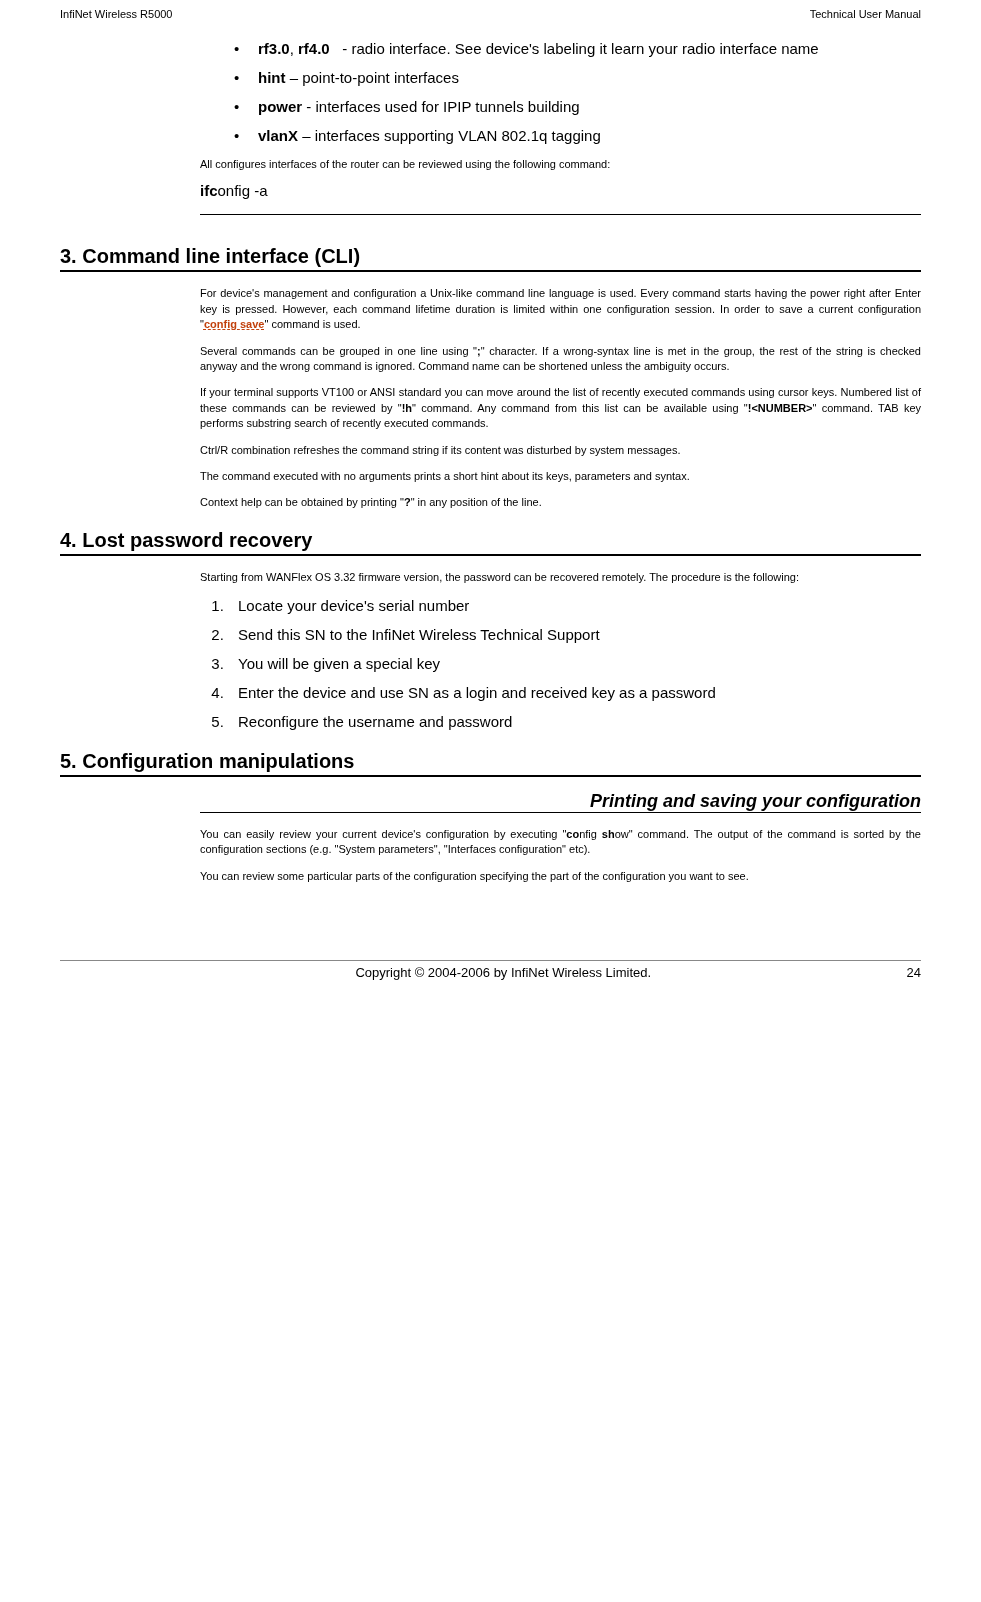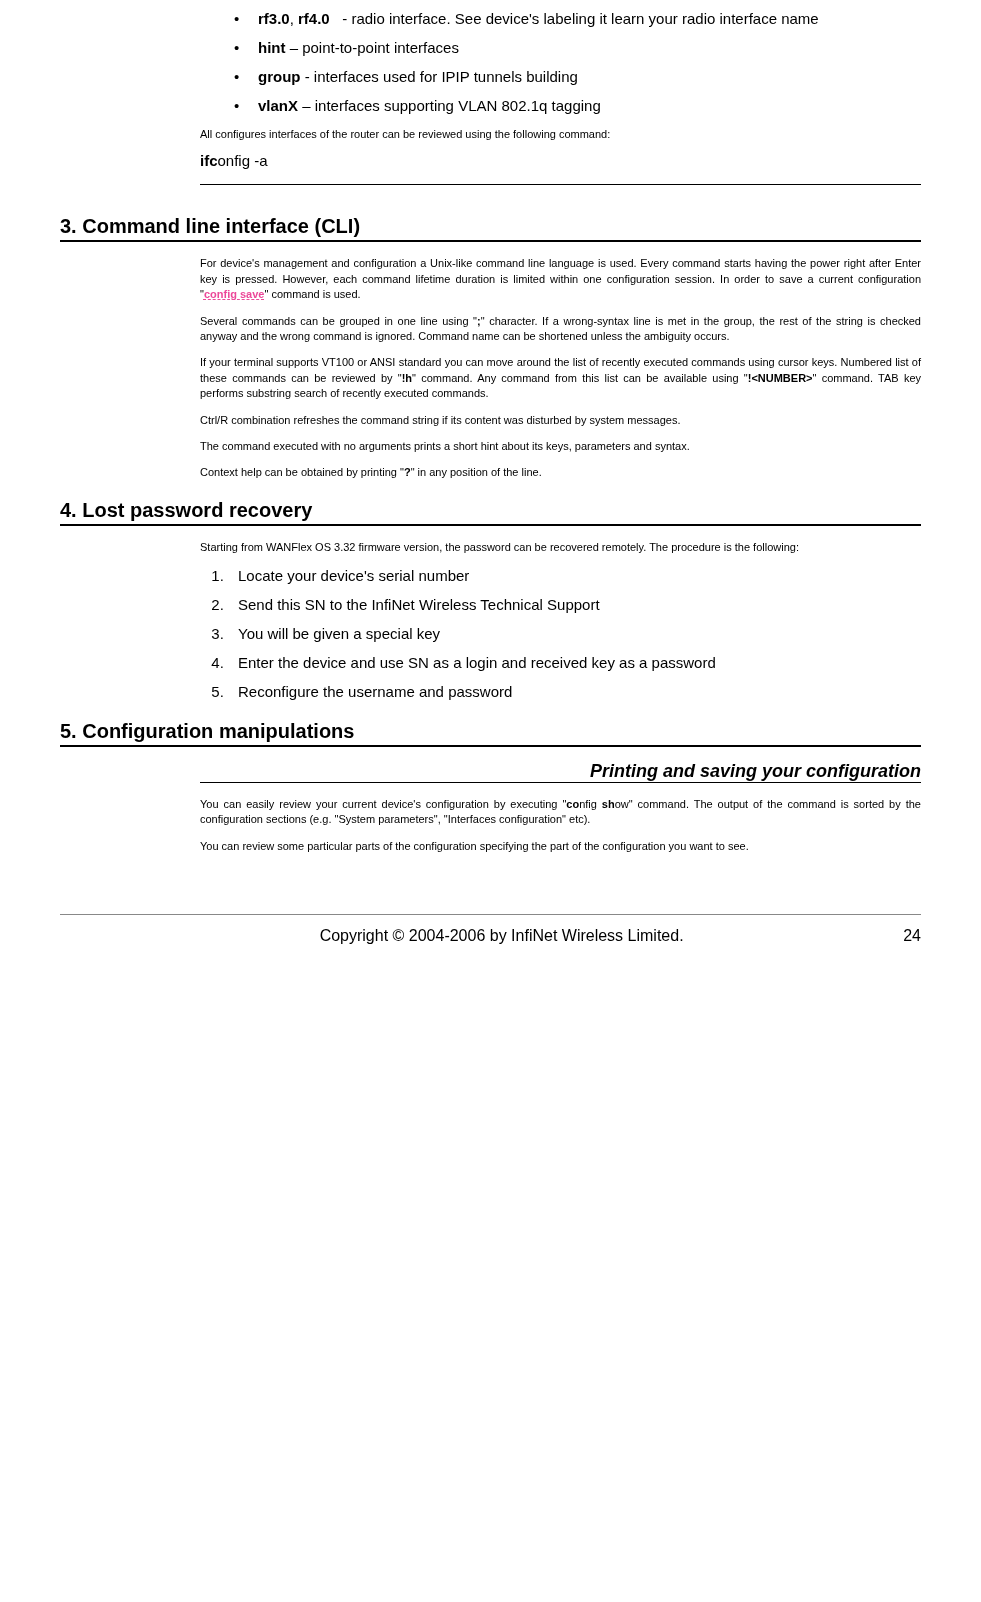--- a/index.html
+++ b/index.html
@@ -64,68 +64,72 @@
     h3.subsection {
       font-size: 18px;
       font-weight: bold;
       font-style: italic;
       text-align: right;
       border-bottom: 1.5px solid #000;
       padding-bottom: 0;
       margin: 10px 0 14px 140px;
     }
     .config-link {
-      color: #ec4899;
+      color: #c2410c;
       font-weight: bold;
       text-decoration: underline;
       text-decoration-style: dashed;
     }
     ol.num-list {
       padding-left: 28px;
       margin: 0 0 10px 0;
     }
     ol.num-list li {
       font-size: 15px;
       line-height: 1.4;
       margin-bottom: 8px;
       padding-left: 10px;
     }
     .footer {
       border-top: 1px solid #888;
-      margin-top: 60px;
-      padding-top: 12px;
-      font-size: 16px;
+      margin-top: 76px;
+      padding-top: 4px;
+      font-size: 13px;
       display: flex;
       justify-content: space-between;
       align-items: center;
     }
     .footer .center {
       flex: 1;
       text-align: center;
     }
     .bold { font-weight: bold; }
   </style>
 </head>
 <body>
 
 <div class="page">
+  <div class="header-row">
+    <span>InfiNet Wireless R5000</span>
+    <span>Technical User Manual</span>
+  </div>
 
   <div class="content-indent">
     <ul class="bullet-list">
       <li>
         <span class="bold">rf3.0</span>, 
         <span class="bold">rf4.0</span>&nbsp;&nbsp;
         <span> - radio interface. See device's labeling it learn your radio interface name</span>
       </li>
       <li>
         <span class="bold">hint</span>
         <span> – point-to-point interfaces</span>
       </li>
       <li>
-        <span class="bold">group</span>
+        <span class="bold">power</span>
         <span> -  interfaces used for IPIP tunnels building</span>
       </li>
       <li>
         <span class="bold">vlanX</span>
         <span> – interfaces supporting VLAN 802.1q tagging</span>
       </li>
     </ul>
     <p class="para">All configures interfaces of the router can be reviewed using the following command:</p>
     <div class="cmd-box">
       <span class="bold">ifc</span><span>onfig -a</span>

